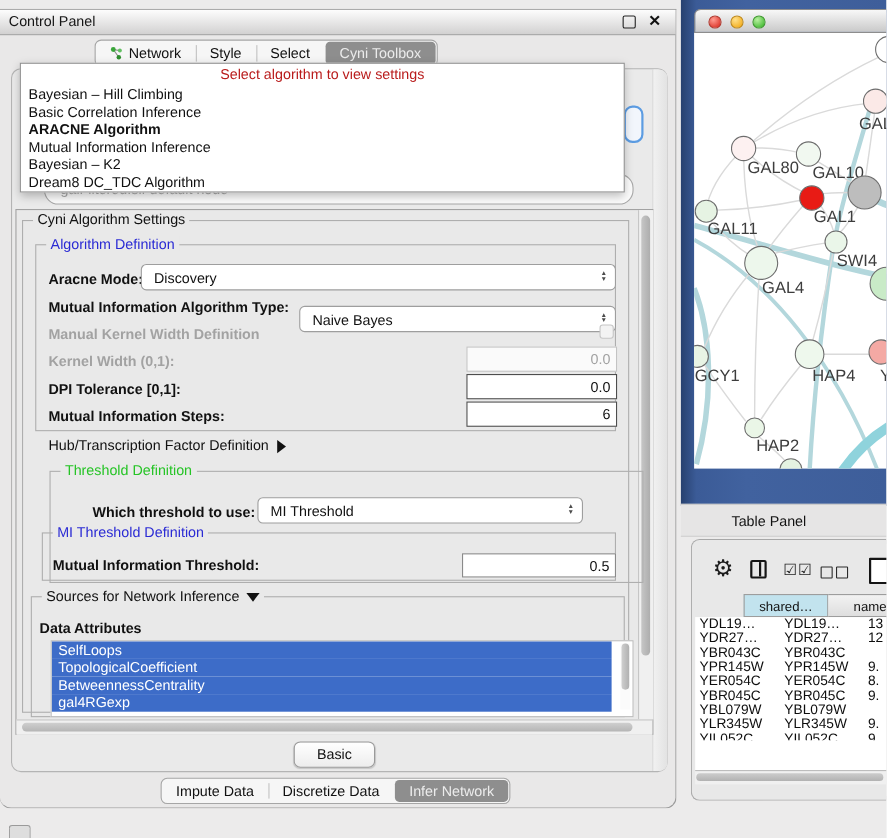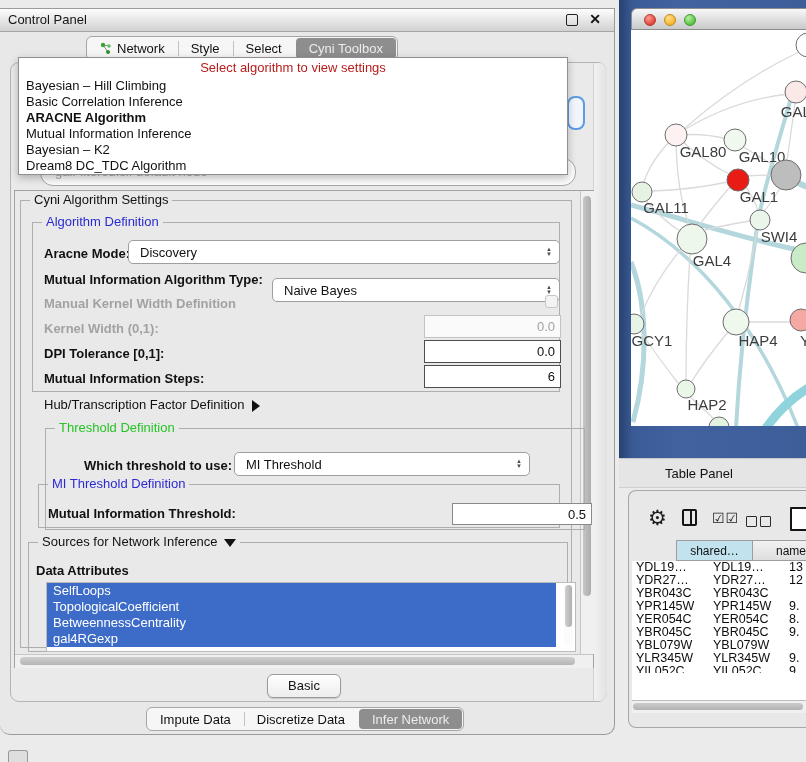--- a/index.html
+++ b/index.html
@@ -209,21 +209,21 @@
     <span class="v">MI Threshold</span>
     <span class="arr">
         <i>▲</i>
         <i>▼</i>
       </span>
   </div>
   <div class="abs groupbox" style="left:38px;top:484px;width:522px;height:44px;">
     <span class="legend blue">MI Threshold Definition</span>
   </div>
   <div class="abs lbl" style="left:48px;top:506px;">Mutual Information Threshold:</div>
-  <div class="abs field" style="left:420px;top:503px;width:140px;height:22px;border-color:#8a8a8a;margin-left:32px;">0.5</div>
+  <div class="abs field" style="left:420px;top:503px;width:140px;height:22px;border-color:#8a8a8a;">0.5</div>
 
   <div class="abs groupbox" style="left:28px;top:542px;width:540px;height:110px;">
     <span class="legend"><span>Sources for Network Inference</span><span class="tri-d"></span></span>
   </div>
   <div class="abs lbl" style="left:36px;top:563px;">Data Attributes</div>
   <div class="abs attr-list" style="left:46px;top:582px;width:530px;height:70px;" id="attrList">
 
   <div class="attr-item">SelfLoops</div>
       <div class="attr-item">TopologicalCoefficient</div>
       <div class="attr-item">BetweennessCentrality</div>

